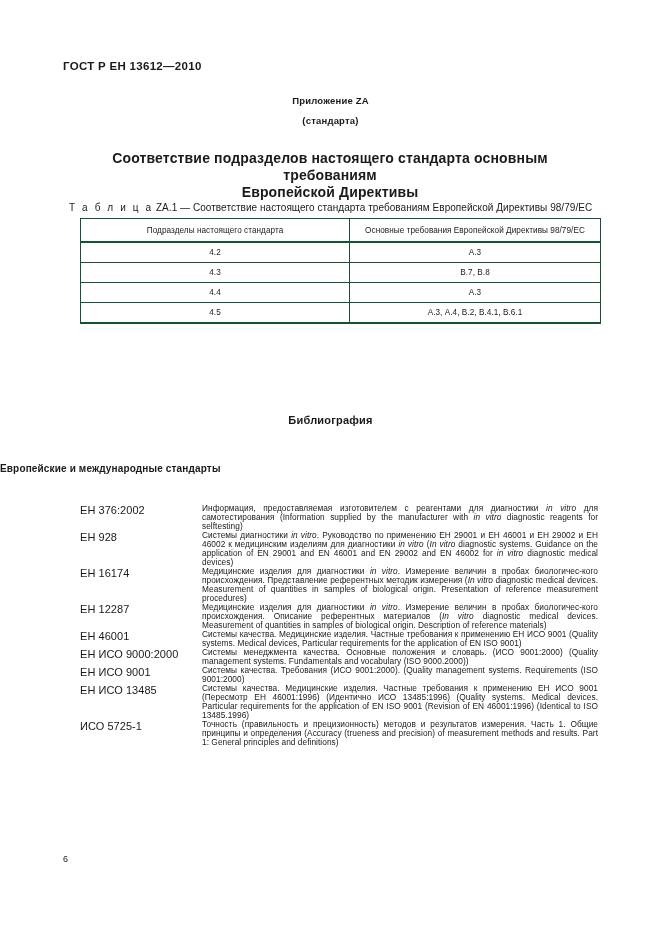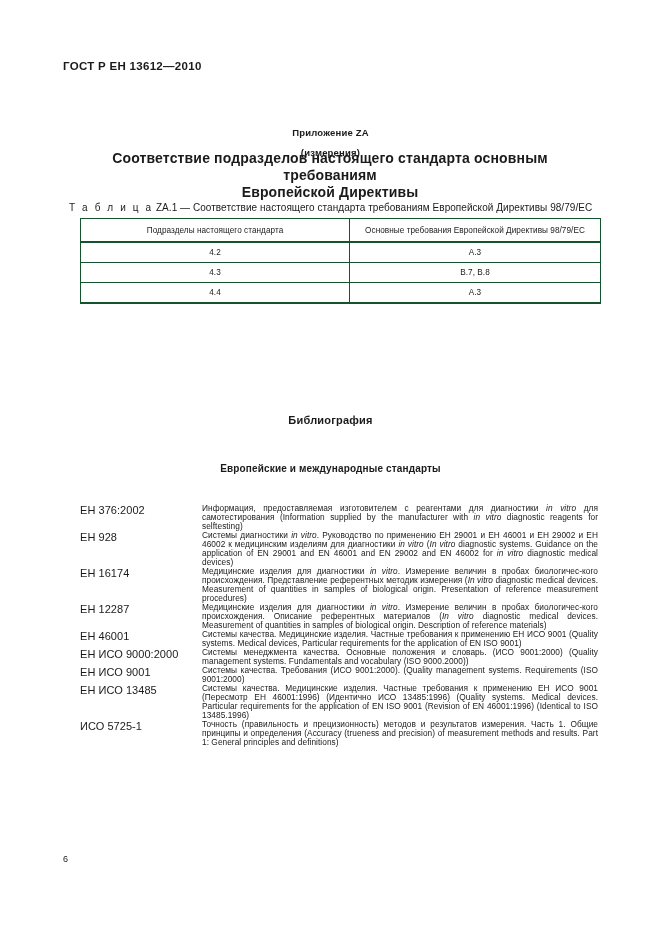--- a/index.html
+++ b/index.html
@@ -39,21 +39,20 @@
     position: absolute;
     left: 0;
     top: 95px;
     width: 661px;
     text-align: center;
   }
   .annex-title {
     font-size: 9.5px;
     font-weight: bold;
     letter-spacing: 0.2px;
-    margin-top: 32px;
   }
   .annex-sub {
     font-size: 9.5px;
     font-weight: bold;
     margin-top: 9px;
     letter-spacing: 0.2px;
   }
 
   .annex-main-title {
     position: absolute;
@@ -115,21 +114,20 @@
     text-align: center;
     font-size: 11px;
     font-weight: bold;
     letter-spacing: 0.2px;
   }
   .biblio-sub {
     position: absolute;
     left: 0;
     top: 463px;
     width: 661px;
-    text-align: center;
     font-size: 10px;
     font-weight: bold;
     letter-spacing: 0.15px;
   }
 
   .biblio-list {
     position: absolute;
     left: 80px;
     top: 504px;
     width: 518px;
@@ -170,21 +168,21 @@
 </style>
 </head>
 <body>
 
 <div class="page">
 
   <div class="doc-header">ГОСТ Р ЕН 13612—2010</div>
 
   <div class="annex-block">
     <div class="annex-title">Приложение ZA</div>
-    <div class="annex-sub">(измерения)</div>
+    <div class="annex-sub">(стандарта)</div>
   </div>
 
   <div class="annex-main-title">
     <div>Соответствие подразделов настоящего стандарта основным требованиям</div>
     <div>Европейской Директивы</div>
   </div>
 
   <div class="table-caption">
     <span class="sp">Т а б л и ц а</span><span>&nbsp;</span><span>ZA.1 — Соответствие настоящего стандарта требованиям Европейской Директивы 98/79/ЕС</span>
   </div>
@@ -200,20 +198,24 @@
         <td class="c2">А.3</td>
       </tr>
       <tr>
         <td class="c1">4.3</td>
         <td class="c2">В.7, В.8</td>
       </tr>
       <tr>
         <td class="c1">4.4</td>
         <td class="c2">А.3</td>
       </tr>
+      <tr>
+        <td class="c1">4.5</td>
+        <td class="c2">А.3, А.4, В.2, В.4.1, В.6.1</td>
+      </tr>
     </tbody>
   </table>
 
   <div class="biblio-title">Библиография</div>
   <div class="biblio-sub">Европейские и международные стандарты</div>
 
   <div class="biblio-list">
     <div class="biblio-row">
       <div class="biblio-ref">ЕН 376:2002</div>
       <div class="biblio-text">Информация, предоставляемая изготовителем с реагентами для диагностики <i>in vitro</i> для самотестирования (Information supplied by the manufacturer with <i>in vitro</i> diagnostic reagents for selftesting)</div>

